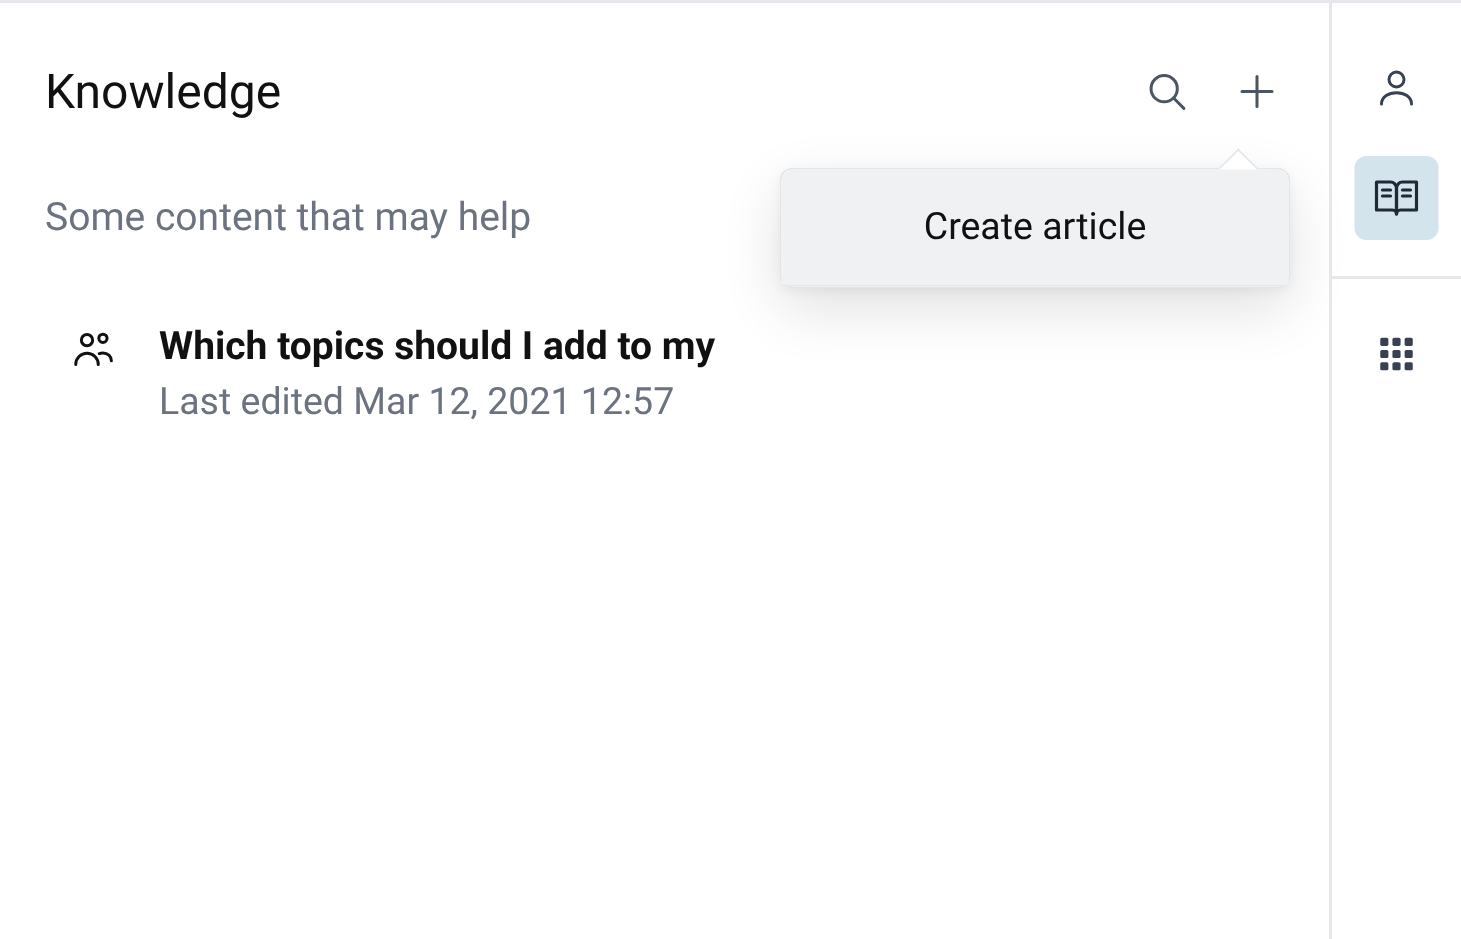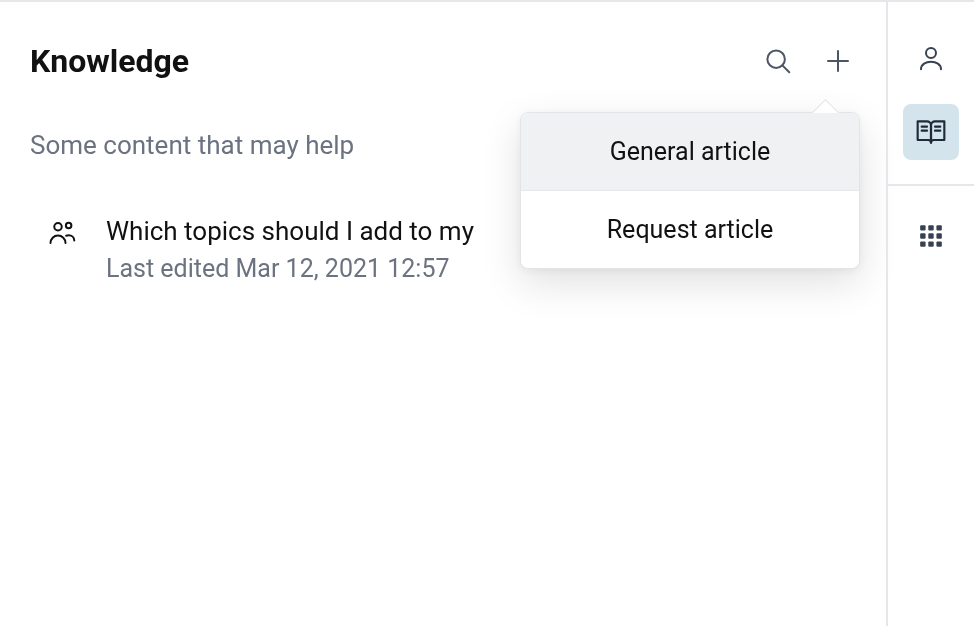--- a/index.html
+++ b/index.html
@@ -32,21 +32,21 @@
       padding: 40px 30px 30px 30px;
     }
     .panel-header {
       display: flex;
       align-items: center;
       justify-content: space-between;
       margin-bottom: 50px;
     }
     .panel-title {
       font-size: 32px;
-      font-weight: 700;
+      font-weight: 400;
       color: #111;
     }
     .panel-actions {
       display: flex;
       align-items: center;
       gap: 24px;
     }
     .icon-btn {
       width: 36px;
       height: 36px;
@@ -71,21 +71,21 @@
       margin-top: 2px;
       color: #111;
     }
     .article-body {
       display: flex;
       flex-direction: column;
       gap: 4px;
     }
     .article-title {
       font-size: 26px;
-      font-weight: 400;
+      font-weight: 700;
       color: #111;
     }
     .article-meta {
       font-size: 25px;
       color: #6b7280;
       line-height: 1.5;
     }
     .dropdown {
       position: absolute;
       top: 112px;
@@ -210,23 +210,22 @@
       </svg>
     </div>
     <div class="article-body">
       <div class="article-title">Which topics should I add to my</div>
       <div class="article-meta">Last edited Mar 12, 2021 12:57</div>
     </div>
   </div>
 </div>
 
 <div class="dropdown">
-  <div class="dropdown-item highlighted">General article</div>
+  <div class="dropdown-item highlighted">Create article</div>
   <div class="dropdown-sep"></div>
-  <div class="dropdown-item">Request article</div>
 </div>
 
 <div class="right-rail">
   <div class="rail-btn">
     <svg width="30" height="30" viewBox="0 0 24 24" fill="none" stroke="currentColor" stroke-width="1.6" stroke-linecap="round" stroke-linejoin="round">
       <circle cx="12" cy="8" r="4"></circle>
       <path d="M4 21c0-4 4-6 8-6s8 2 8 6"></path>
     </svg>
   </div>
   <div class="rail-btn active">

